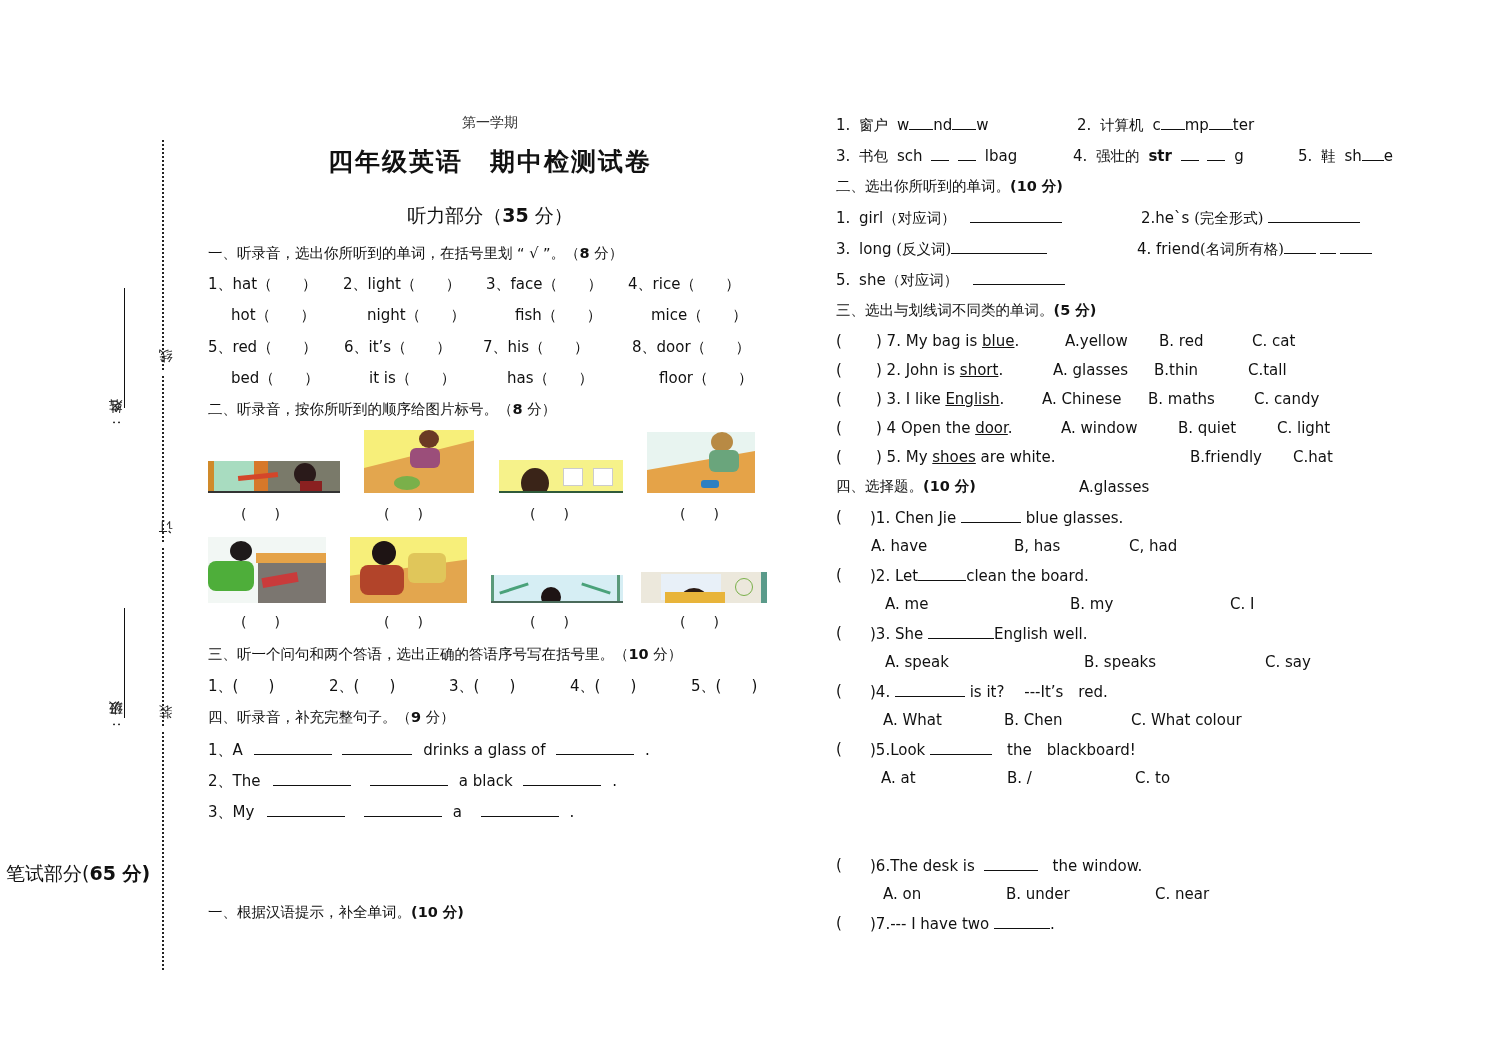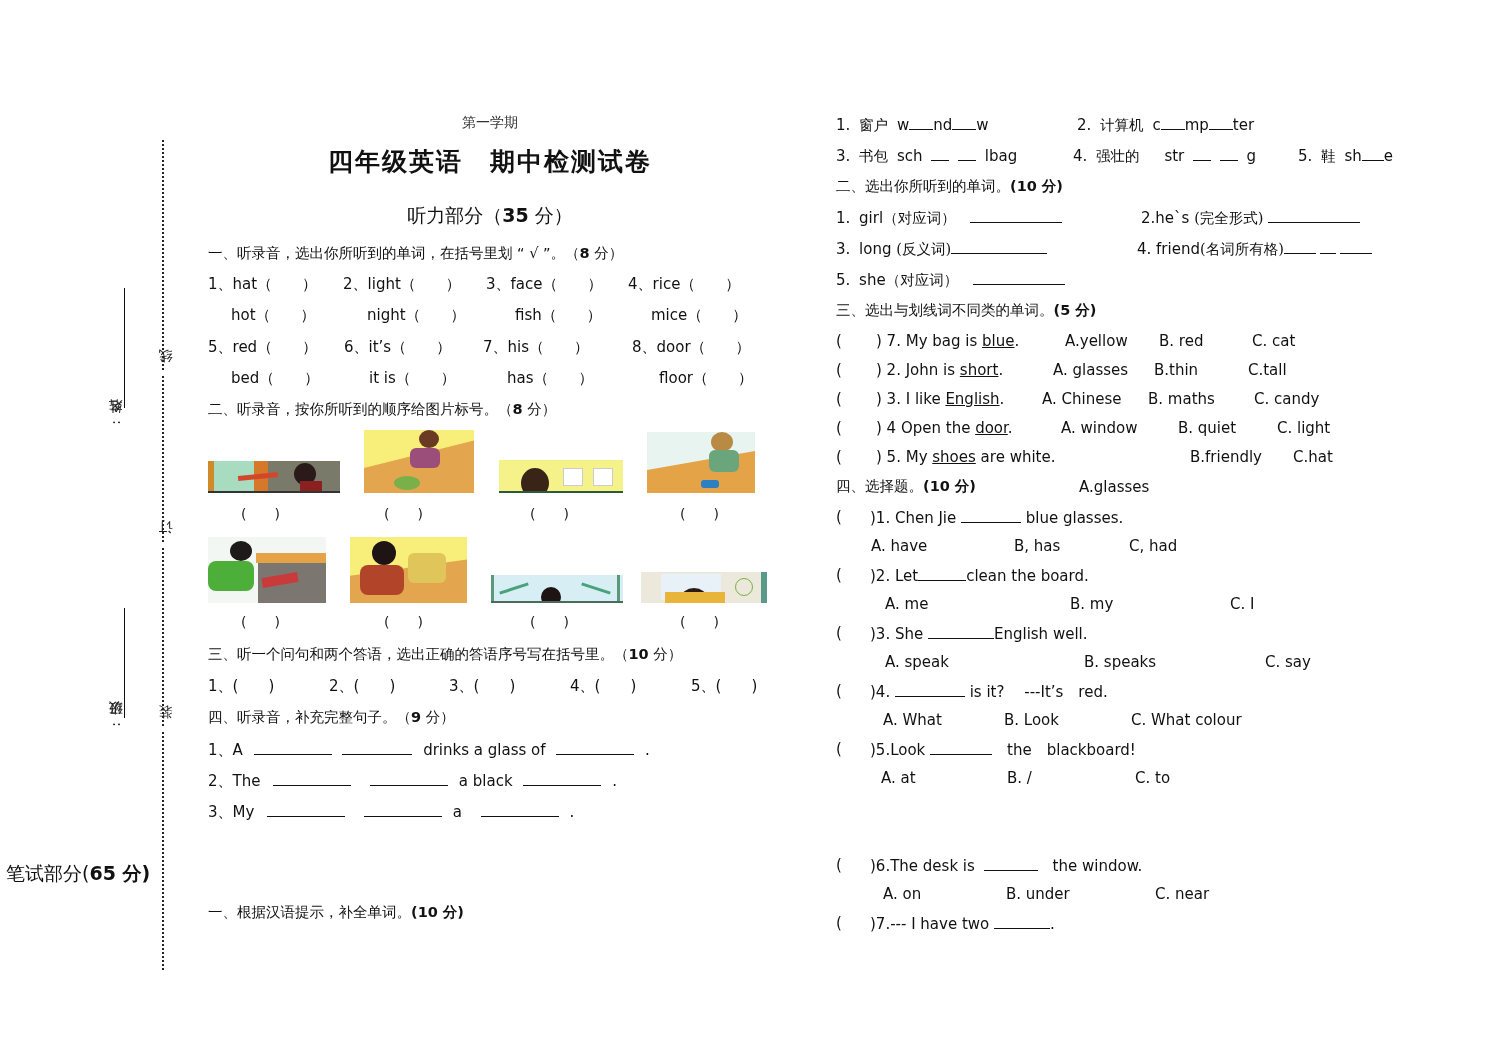--- a/index.html
+++ b/index.html
@@ -201,21 +201,21 @@
   <span>3.</span>
   <span class="serif cn" style="margin-left:4px;">书包</span>
   <span style="margin-left:4px;">sch</span>
   <span class="blank" style="width:18px; margin-left:4px;"></span>
   <span class="blank" style="width:18px; margin-left:4px;"></span>
   <span style="margin-left:4px;">lbag</span>
 </div>
 <div class="abs" style="left:1073px; top:146px;">
   <span>4.</span>
   <span class="serif cn" style="margin-left:4px;">强壮的</span>
-  <span style="margin-left:20px;">str</span>
+  <span style="margin-left:4px;font-weight:bold;">str</span>
   <span class="blank" style="width:18px; margin-left:4px;"></span>
   <span class="blank" style="width:18px; margin-left:4px;"></span>
   <span style="margin-left:4px;">g</span>
 </div>
 <div class="abs" style="left:1298px; top:146px;">
   <span>5.</span>
   <span class="serif cn" style="margin-left:4px;">鞋</span>
   <span style="margin-left:4px;">sh</span><span class="blank" style="width:22px;"></span><span>e</span>
 </div>
 
@@ -303,21 +303,21 @@
 
   <div class="abs" style="left:836px; top:624px;">(</div>
   <div class="abs" style="left:870px; top:624px;"><span>)3. She </span><span class="blank" style="width:66px;"></span><span>English well.</span></div>
   <div class="abs" style="left:885px; top:653px;">A. speak</div>
   <div class="abs" style="left:1084px; top:653px;">B. speaks</div>
   <div class="abs" style="left:1265px; top:653px;">C. say</div>
 
   <div class="abs" style="left:836px; top:682px;">(</div>
   <div class="abs" style="left:870px; top:682px;"><span>)4. </span><span class="blank" style="width:70px;"></span><span> is it?　 ---It’s　red.</span></div>
   <div class="abs" style="left:883px; top:711px;">A. What</div>
-  <div class="abs" style="left:1004px; top:711px;">B. Look</div>
+  <div class="abs" style="left:1004px; top:711px;">B. Chen</div>
   <div class="abs" style="left:1131px; top:711px;">C. What  colour</div>
 
   <div class="abs" style="left:836px; top:740px;">(</div>
   <div class="abs" style="left:870px; top:740px;"><span>)5.Look </span><span class="blank" style="width:62px;"></span><span>　the　blackboard!</span></div>
   <div class="abs" style="left:881px; top:769px;">A.  at</div>
   <div class="abs" style="left:1007px; top:769px;">B.  /</div>
   <div class="abs" style="left:1135px; top:769px;">C.  to</div>
 
   <div class="abs" style="left:836px; top:856px;">(</div>
   <div class="abs" style="left:870px; top:856px;"><span>)6.The desk is </span><span class="blank" style="width:54px; margin-left:4px;"></span><span>　the window.</span></div>

